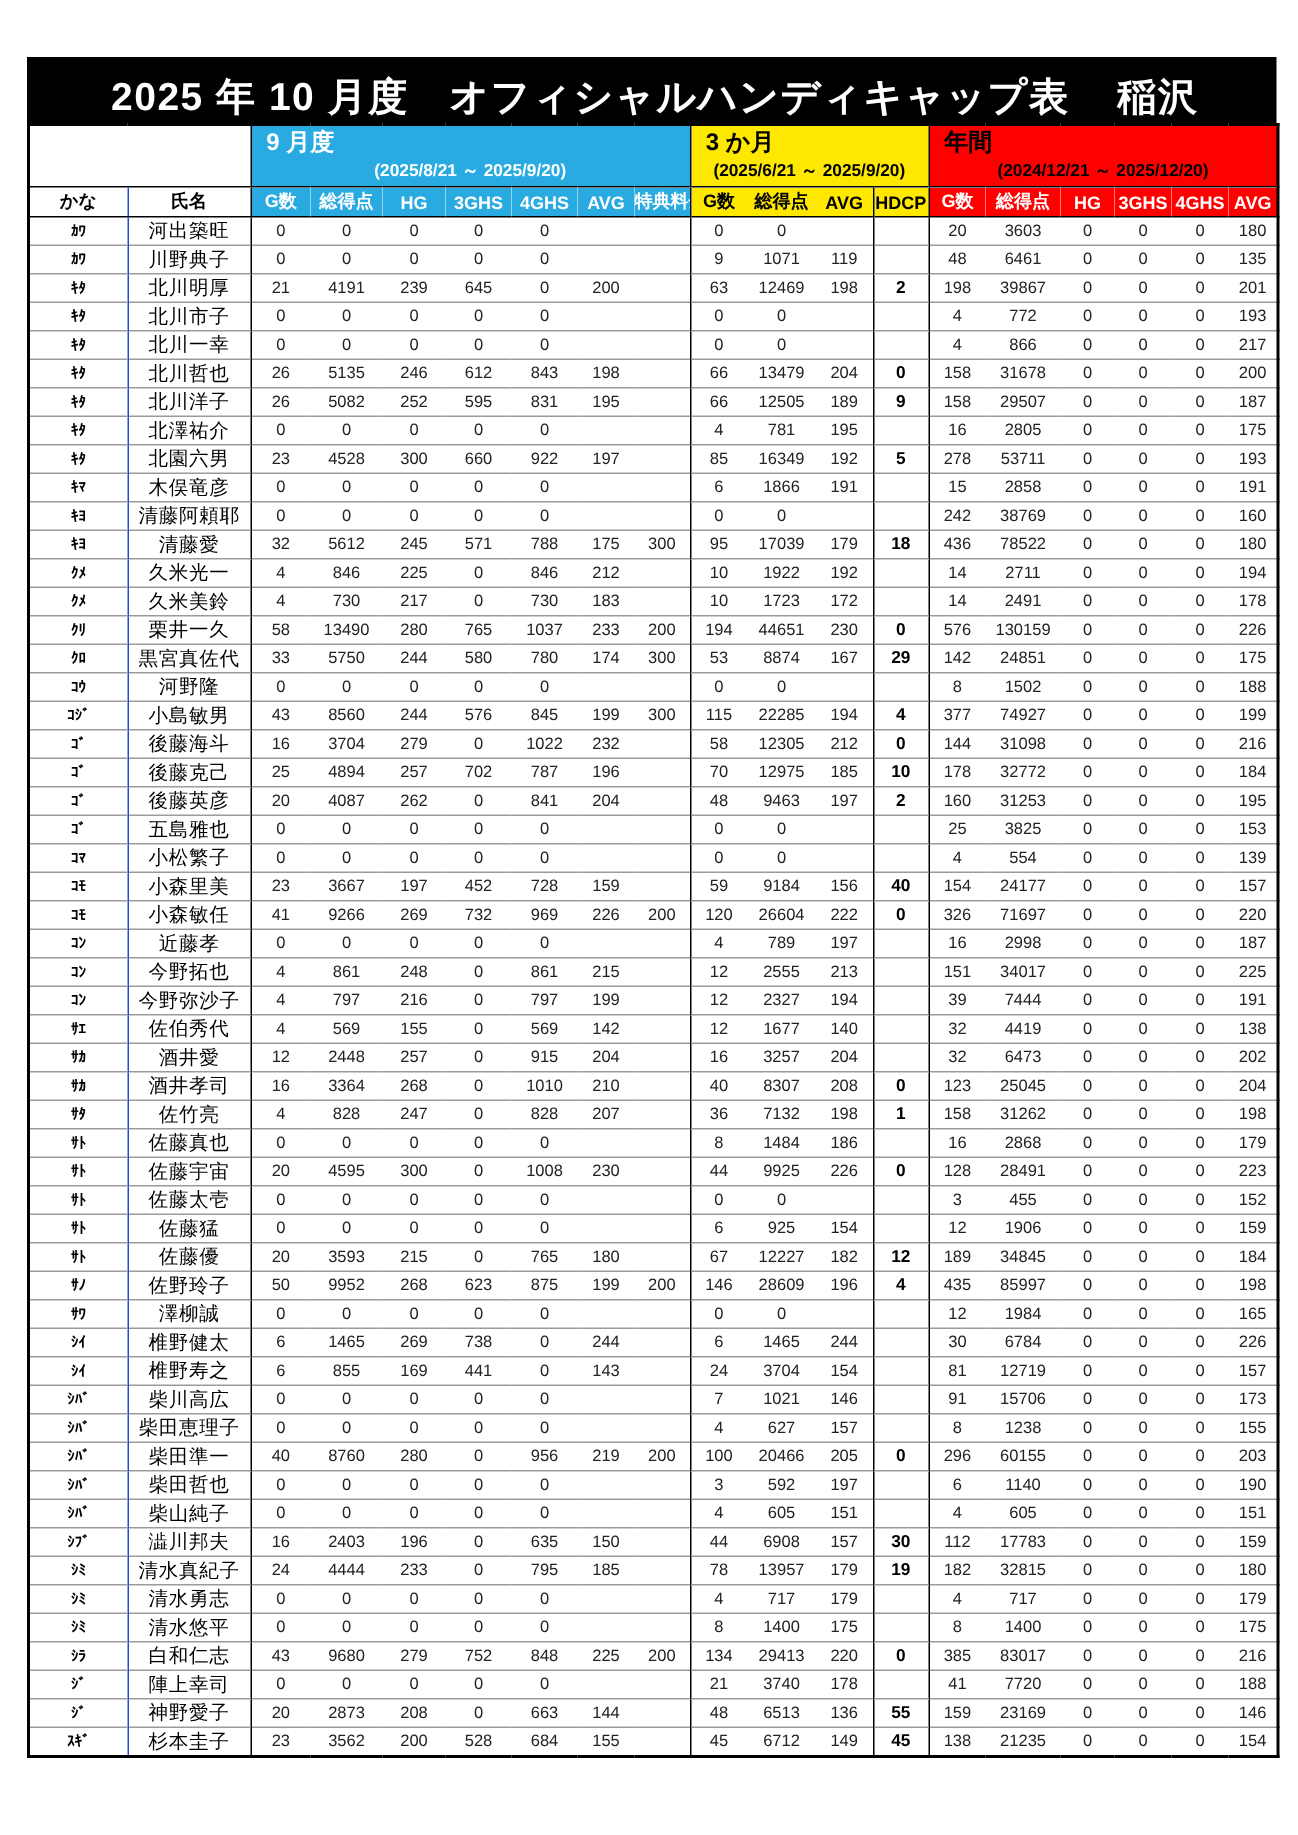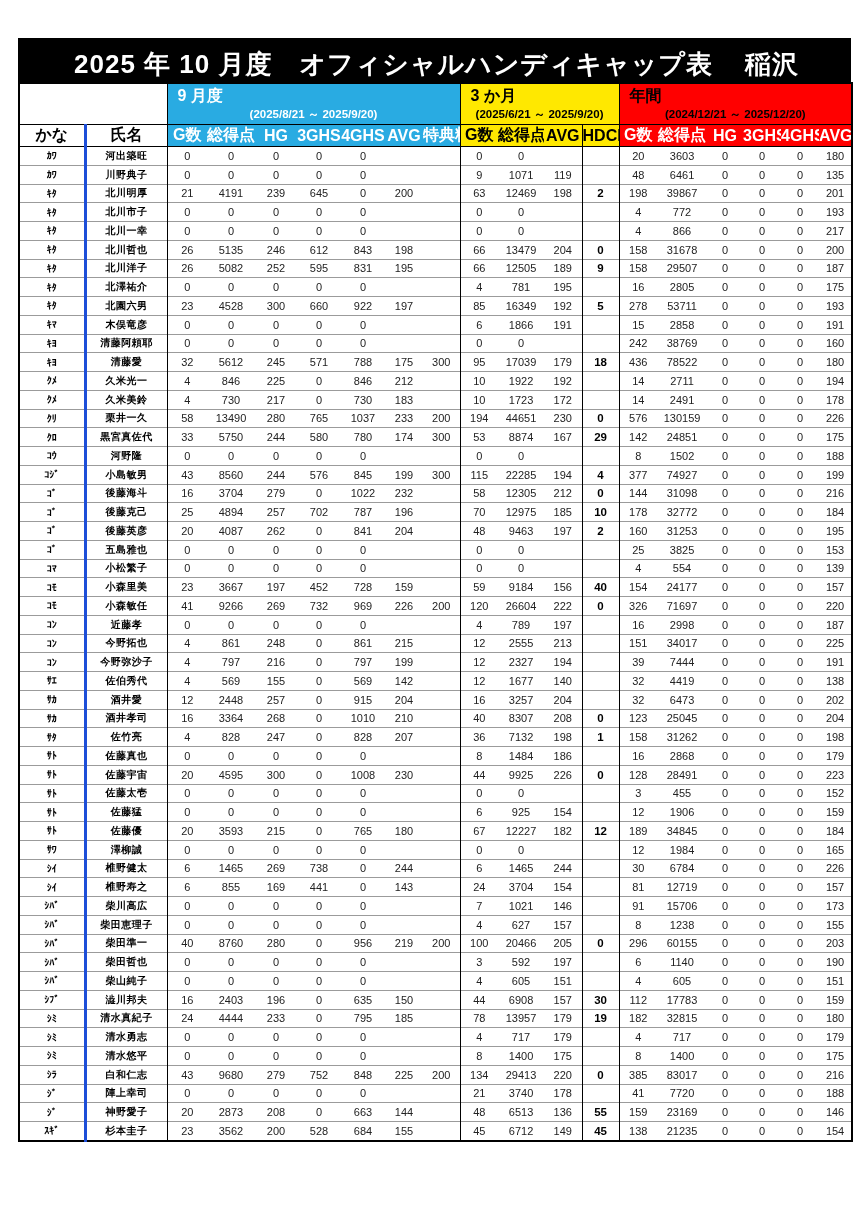--- a/index.html
+++ b/index.html
@@ -25,37 +25,37 @@
   
   .band { height:40px; }
   .band-month   { background:var(--c-month); color:#fff; }
   .band-quarter { background:var(--c-quarter); color:#000; }
   .band-year    { background:var(--c-year); color:#000000; }
   .g-label  { text-align:left; padding:2px 0 0 10px; font-size:16px; font-weight:bold; line-height:18px; }
   .g-period { text-align:center; font-size:11.5px; font-weight:bold; line-height:18px; }
   .corner { background:#fff; }
 
   
-  tr.cols th { height:19px; font-size:16px; font-weight:bold; border-top:1px solid #000; border-bottom:1.5px solid #000; }
+  tr.cols th { height:19px; font-size:12px; font-weight:bold; border-top:1px solid #000; border-bottom:1.5px solid #000; }
   .ch-month   { background:var(--c-month); color:#fff; }
   .ch-quarter { background:var(--c-quarter); color:#000; }
   .ch-year    { background:var(--c-year); color:#fff; }
   th.small { font-size:8.5px; letter-spacing:0; }
   .h-kana,.h-name { background:#fff; color:#000; }
 
   
   tbody td { height:17.75px; border-top:1px solid #9b9b9b; font-size:11px; color:#222; }
   tbody tr:first-child td { border-top:none; }
   td.kana { font-size:10px; font-weight:bold; color:#000; }
-  td.name { font-size:10px; font-weight:bold; color:#000; letter-spacing:0.5px; }
+  td.name { font-size:13px; font-weight:normal; color:#000; letter-spacing:0.5px; }
   td.hdcp { font-weight:bold; font-size:11.5px; color:#000; }
 
   
   .gb  { border-left:1.5px solid #000; }
-  .sep { border-left:3px solid #1d4ed8; }
+  .sep { border-left:1px solid #1d4ed8; }
 </style>
 </head>
 <body>
 
 <div class="doc">
 
   <div class="titlebar">
     <span>2025 年 10 月度　オフィシャルハンディキャップ表</span>
     <span>稲沢</span>
   </div>
@@ -892,20 +892,41 @@
           <td class="num">182</td>
           <td class="hdcp gb">12</td>
           <td class="num gb">189</td>
           <td class="num">34845</td>
           <td class="num">0</td>
           <td class="num">0</td>
           <td class="num">0</td>
           <td class="num">184</td>
         </tr>
         <tr>
+          <td class="kana">ｻﾉ</td>
+          <td class="name sep">佐野玲子</td>
+          <td class="num gb">50</td>
+          <td class="num">9952</td>
+          <td class="num">268</td>
+          <td class="num">623</td>
+          <td class="num">875</td>
+          <td class="num">199</td>
+          <td class="num">200</td>
+          <td class="num gb">146</td>
+          <td class="num">28609</td>
+          <td class="num">196</td>
+          <td class="hdcp gb">4</td>
+          <td class="num gb">435</td>
+          <td class="num">85997</td>
+          <td class="num">0</td>
+          <td class="num">0</td>
+          <td class="num">0</td>
+          <td class="num">198</td>
+        </tr>
+        <tr>
           <td class="kana">ｻﾜ</td>
           <td class="name sep">澤柳誠</td>
           <td class="num gb">0</td>
           <td class="num">0</td>
           <td class="num">0</td>
           <td class="num">0</td>
           <td class="num">0</td>
           <td class="num"></td>
           <td class="num"></td>
           <td class="num gb">0</td>

